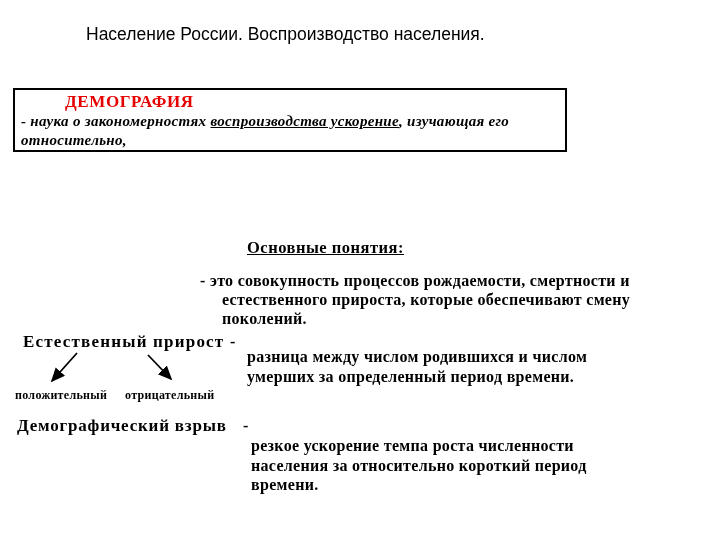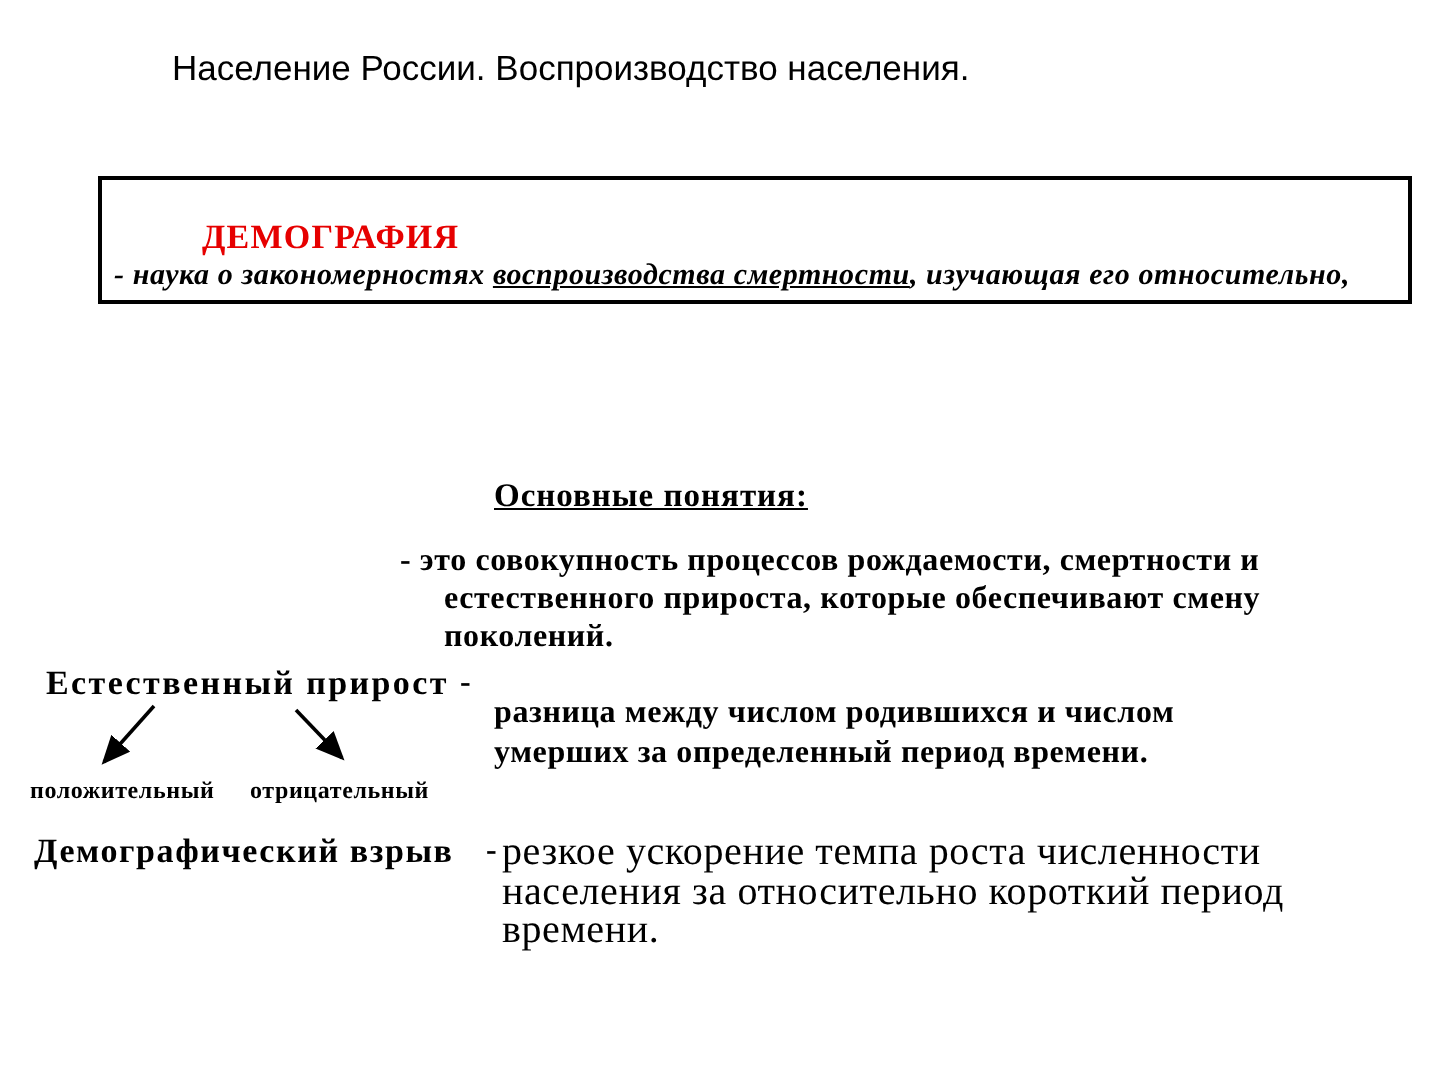--- a/index.html
+++ b/index.html
@@ -13,23 +13,23 @@
   }
   .page { position:absolute; left:0; top:0; width:720px; height:540px; background:#fff; }
 
   .slide-title {
     position:absolute; left:86px; top:24px;
     font-family:"Liberation Sans", sans-serif;
     font-size:17.5px; color:#000; white-space:nowrap;
   }
 
   .def-box {
-    position:absolute; left:13px; top:88px; width:657px; height:64px;
+    position:absolute; left:13px; top:88px; width:554px; height:64px;
     border:2px solid #000; box-sizing:border-box;
-    padding:19px 6px 0 6px; background:#fff;margin-left:36px;
+    padding:2px 6px 0 6px; background:#fff;
   }
   .box-heading {
     color:#e60000; font-weight:bold; font-size:17px;
     padding-left:44px; letter-spacing:0.6px; line-height:20px;
   }
   .box-line {
     font-weight:bold; font-style:italic; font-size:15px;
     line-height:19px; letter-spacing:0.3px;
   }
   .u { text-decoration:underline; }
@@ -59,34 +59,34 @@
 
   .branch-arrows { position:absolute; left:35px; top:350px; }
 
   .branch-label { position:absolute; font-weight:bold; font-size:12px; letter-spacing:0.3px; white-space:nowrap; }
   .branch-pos { left:15px; top:388px; }
   .branch-neg { left:125px; top:388px; }
 
   .demo-term { left:17px; top:416px; font-size:17px; letter-spacing:0.8px; }
   .demo-dash { position:absolute; left:243px; top:417px; font-weight:bold; font-size:16px; }
   .demo-def {
-    position:absolute; left:251px; top:417px; width:400px;
-    font-weight:normal; font-size:20px; line-height:19.5px; letter-spacing:0.3px;
+    position:absolute; left:251px; top:436px; width:400px;
+    font-weight:bold; font-size:16px; line-height:19.5px; letter-spacing:0.3px;
   }
 </style>
 </head>
 <body>
 
 <div class="page">
 
   <div class="slide-title">Население России. Воспроизводство населения.</div>
 
   <div class="def-box">
     <div class="box-heading">ДЕМОГРАФИЯ</div>
-    <div class="box-line"><span>- наука о закономерностях </span><span class="u">воспроизводства смертности</span><span>, изучающая его относительно,</span></div>
+    <div class="box-line"><span>- наука о закономерностях </span><span class="u">воспроизводства ускорение</span><span>, изучающая его относительно,</span></div>
   </div>
 
   <div class="section-heading">Основные понятия:</div>
 
   <div class="repro-def">- это совокупность процессов рождаемости, смертности и естественного прироста, которые обеспечивают смену поколений.</div>
 
   <div class="term natural-term">Естественный прирост</div>
   <div class="natural-dash">-</div>
   <div class="natural-def">разница между числом родившихся и числом умерших за определенный период времени.</div>
 

